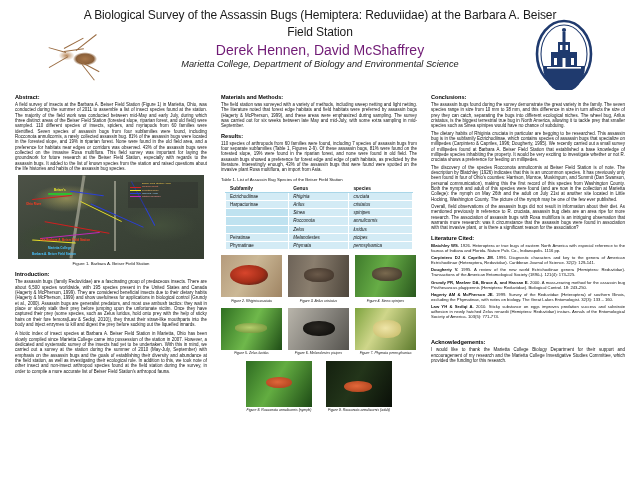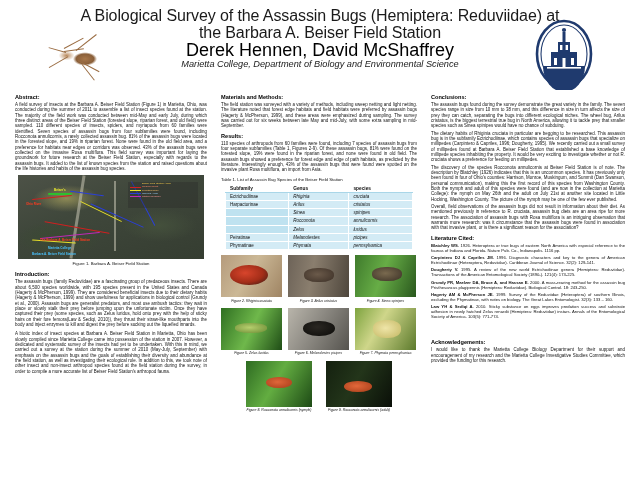--- a/index.html
+++ b/index.html
@@ -10,24 +10,24 @@
     font-family:"Liberation Sans", sans-serif;
     color:#000;
     overflow:hidden;
   }
   .poster { width:640px; height:480px; position:relative; background:#fff; padding:0; }
 
   
   .header { position:relative; height:94px; padding:4px 0 0 0; }
   .title-block { text-align:center; padding:0 70px 0 70px; }
   .poster-title {
-    font-size:16px; line-height:17px; font-weight:400; color:#1a1a1a;
+    font-size:12px; line-height:17px; font-weight:400; color:#1a1a1a;
     letter-spacing:-0.1px; margin:3px 0 0 0;
   }
-  .poster-authors { font-size:18px; line-height:14px; color:#000000; margin-top:2px; }
+  .poster-authors { font-size:14px; line-height:14px; color:#701a75; margin-top:2px; }
   .poster-affil { font-size:9.2px; line-height:11px; color:#1a1a1a; margin-top:2px;font-style:italic; }
 
   .bug-photo {
     position:absolute; left:38px; top:34px; width:84px; height:48px;
     background:
       radial-gradient(ellipse 16px 9px at 56% 52%, #a8774a 0%, #8a5f39 55%, rgba(138,95,57,0) 75%),
       radial-gradient(ellipse 10px 6px at 34% 45%, #b9895c 0%, rgba(185,137,92,0) 80%),
       #ffffff;
     overflow:hidden;
   }

